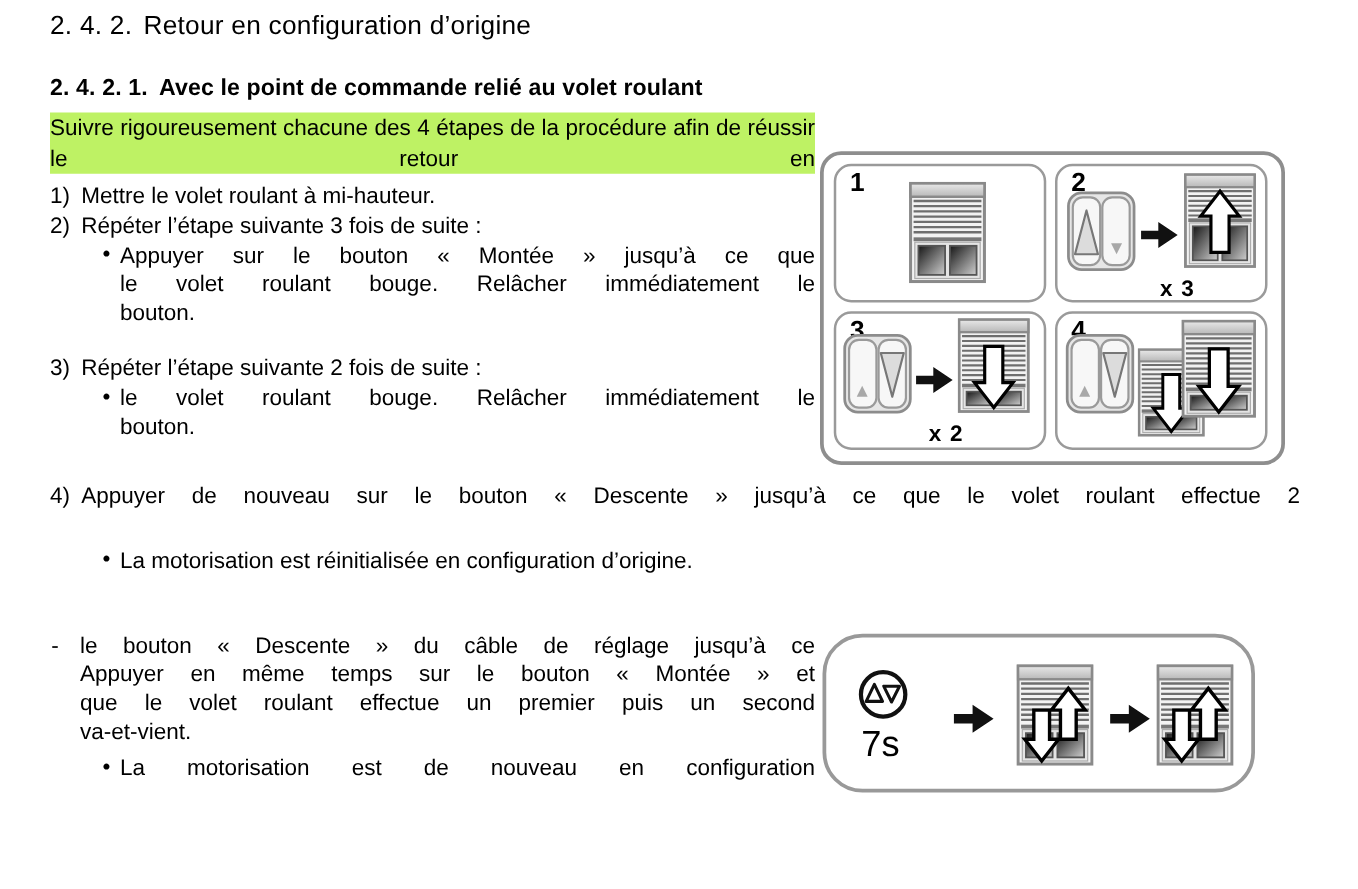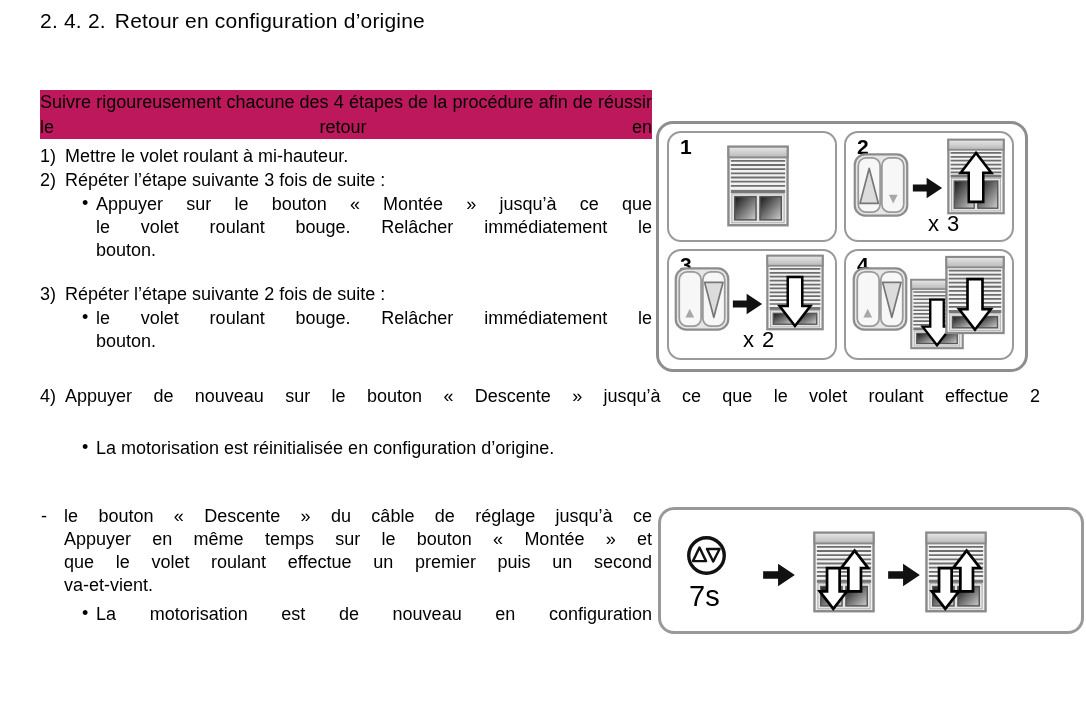--- a/index.html
+++ b/index.html
@@ -42,26 +42,26 @@
 
   
   .diagram1 { position:absolute; left:656px; top:121px; width:372px; height:251px;
               border:3px solid #8e8e8e; border-radius:17px; background:#fff; box-sizing:border-box; }
   .panel { position:absolute; border:2.5px solid #9a9a9a; border-radius:14px; box-sizing:border-box; background:#fff; }
   #panel1 { left:8px;   top:7px;   width:170px; height:111px; }
   #panel2 { left:185px; top:7px;   width:170px; height:111px; }
   #panel3 { left:8px;   top:125px; width:170px; height:111px; }
   #panel4 { left:185px; top:125px; width:170px; height:111px; }
   .panel-num { position:absolute; left:11px; top:2px; font-size:21px; font-weight:bold; }
-  .repeat-label { position:absolute; font-size:22px; font-weight:normal; letter-spacing:1px; }
+  .repeat-label { position:absolute; font-size:18px; font-weight:bold; letter-spacing:1px;margin-top:10px; }
   #repeat2 { left:82px; top:78px; }
   #repeat3 { left:74px; top:76px; }
 
-  .diagram2 { position:absolute; left:658px; top:507px; width:426px; height:127px;
-              border:3.5px solid #999; border-radius:16px; background:#fff; box-sizing:border-box; }
+  .diagram2 { position:absolute; left:658px; top:507px; width:346px; height:127px;
+              border:3.5px solid #999; border-radius:32px; background:#fff; box-sizing:border-box; }
   .hold-label { position:absolute; left:28px; top:70px; font-size:29px; }
 
   
   .icon { position:absolute; }
   .icon svg { display:block; width:100%; height:100%; }
   
   #p1-shutter { left:58px; top:11px; width:62px; height:84px; }
   
   #p2-remote  { left:7px;  top:19px; width:56px; height:66px; }
   #p2-arrow   { left:66px; top:42px; width:31px; height:26px; }
@@ -96,23 +96,26 @@
     </linearGradient>
   </defs>
 </svg>
 
 <div class="page">
 
   <div class="h1">
     <span class="hnum">2. 4. 2.</span><span>Retour en configuration d’origine</span>
   </div>
 
+  <div class="h2" id="h21">
+    <span class="hnum">2. 4. 2. 1.</span><span>Avec le point de commande relié au volet roulant</span>
+  </div>
 
   <div class="block hl-block">
-    <div class="jl" style="background-color: #be185d;">Suivre rigoureusement chacune des 4 étapes de la procédure afin de réussir le retour en</div>
+    <div class="jl" style="background-color: #bef264;">Suivre rigoureusement chacune des 4 étapes de la procédure afin de réussir le retour en</div>
   </div>
 
   <div class="block step-block txt" id="step1">
     <span class="marker">1)</span>
     <div>Mettre le volet roulant à mi-hauteur.</div>
   </div>
 
   <div class="block step-block txt" id="step2">
     <span class="marker">2)</span>
     <div>Répéter l’étape suivante 3 fois de suite :</div>

